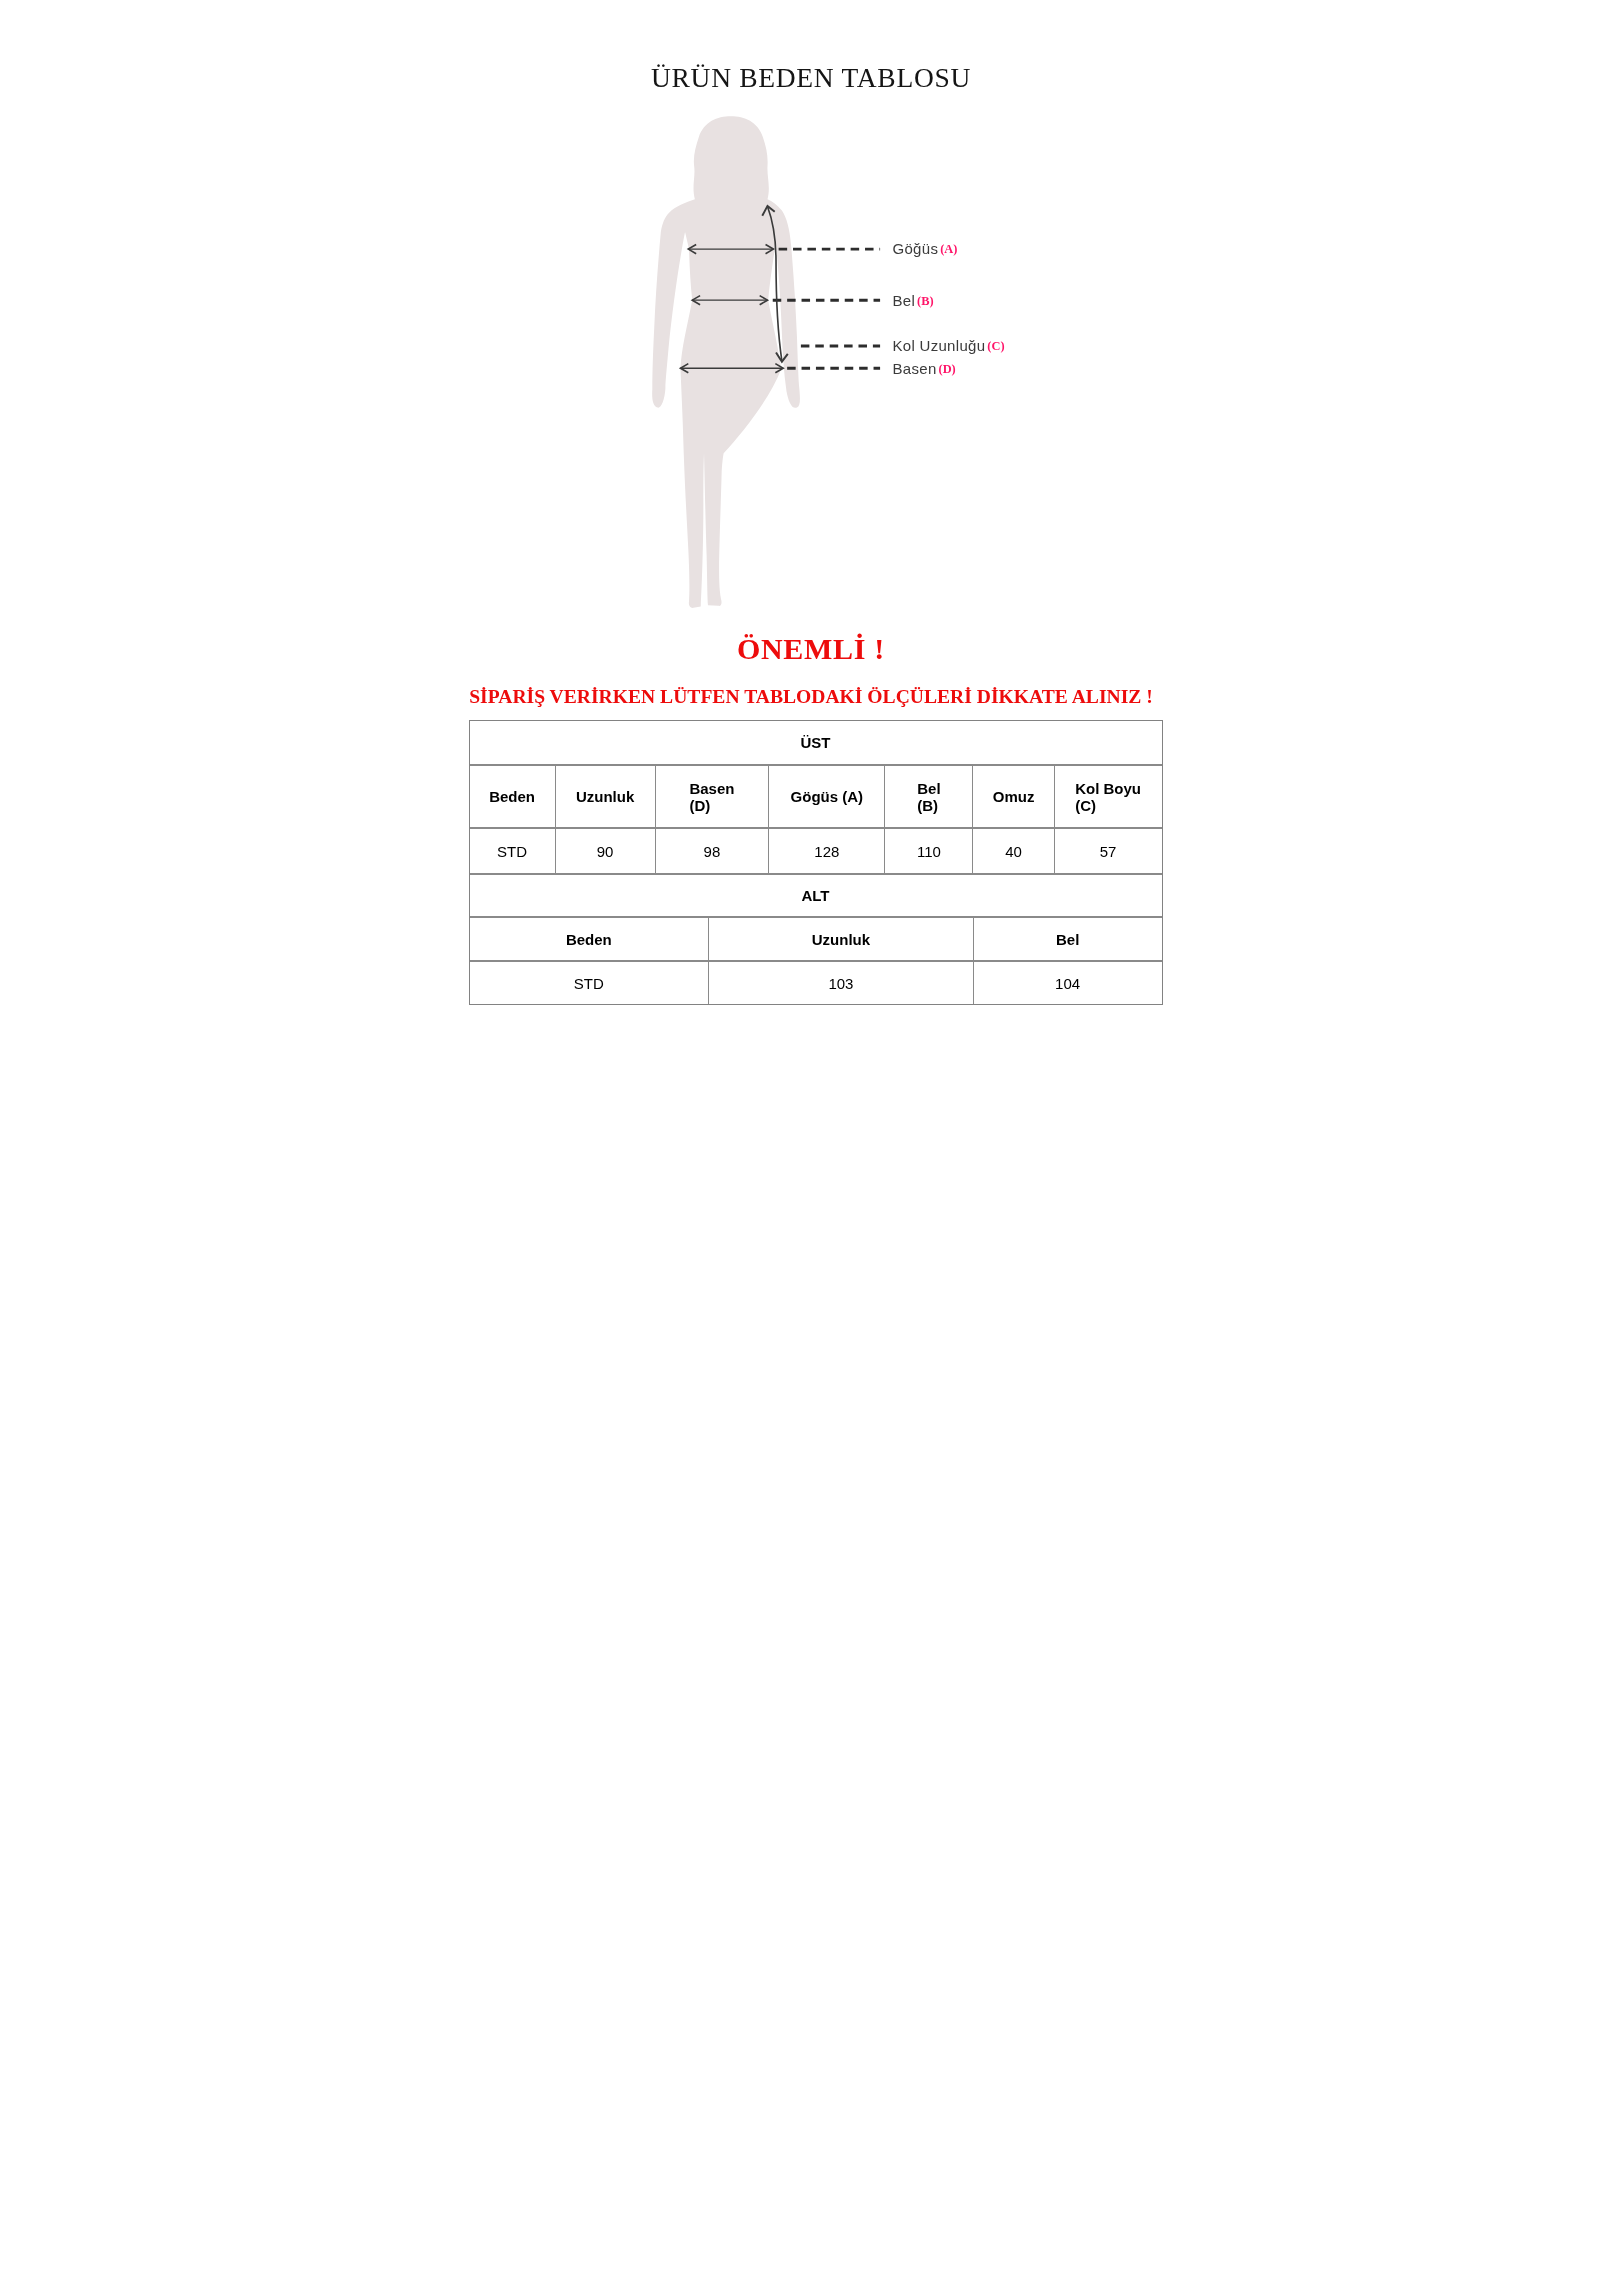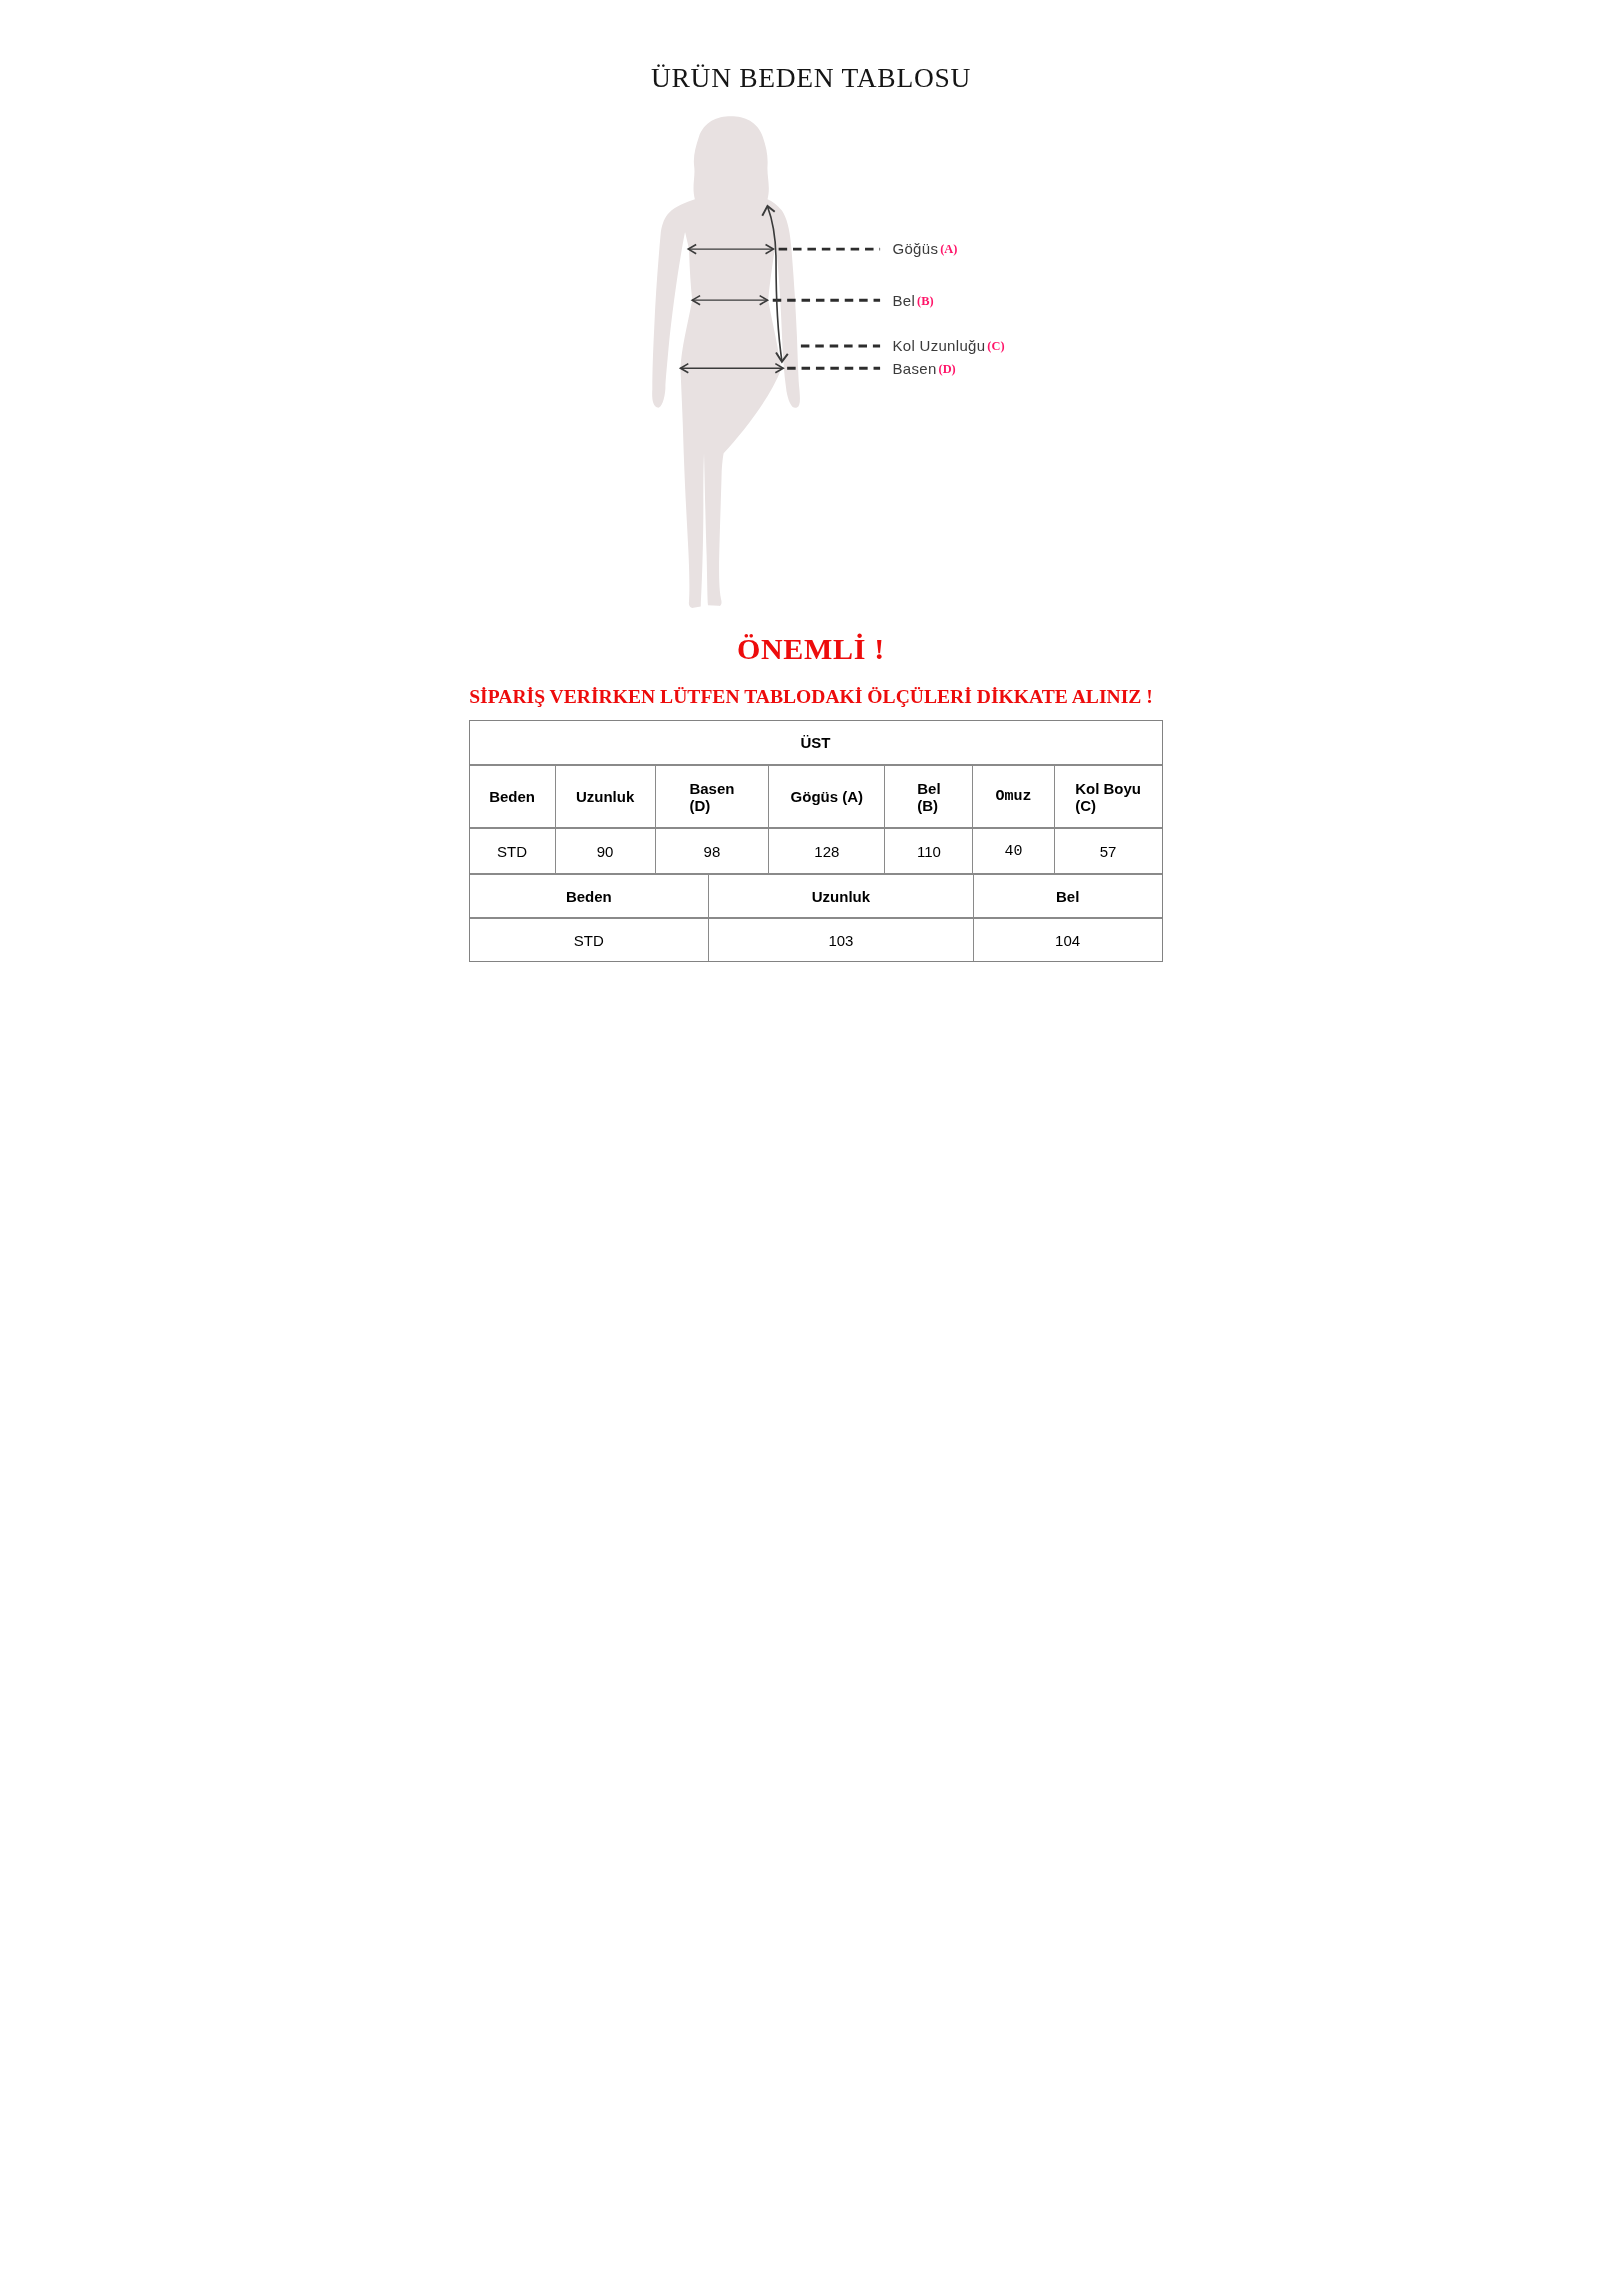--- a/index.html
+++ b/index.html
@@ -67,21 +67,21 @@
   .row-alt-header{height:44px;}
   .row-alt-values{height:44px;}
   .section-label,.hdr{font-weight:700;font-size:15px;}
   .val{font-weight:400;font-size:15px;}
   
   .cols-ust .cell:nth-child(1){width:12.31%;}
   .cols-ust .cell:nth-child(2){width:14.43%;}
   .cols-ust .cell:nth-child(3){width:16.46%;}
   .cols-ust .cell:nth-child(4){width:16.75%;}
   .cols-ust .cell:nth-child(5){width:12.74%;}
-  .cols-ust .cell:nth-child(6){width:11.74%;font-family:Liberation Mono, monospace;}
+  .cols-ust .cell:nth-child(6){width:11.74%;}
   .cols-ust .cell:nth-child(7){width:15.57%;}
   
   .cols-alt .cell:nth-child(1){width:34.48%;}
   .cols-alt .cell:nth-child(2){width:38.25%;}
   .cols-alt .cell:nth-child(3){width:27.27%;}
   .full{width:100%;}
 </style>
 </head>
 <body>
 
@@ -200,20 +200,23 @@
     </div>
     <div class="trow cols-ust row-ust-values">
       <div class="cell val">STD</div>
       <div class="cell val">90</div>
       <div class="cell val">98</div>
       <div class="cell val">128</div>
       <div class="cell val">110</div>
       <div class="cell val">40</div>
       <div class="cell val">57</div>
     </div>
+    <div class="trow row-section">
+      <div class="cell full section-label">ALT</div>
+    </div>
     <div class="trow cols-alt row-alt-header">
       <div class="cell hdr">Beden</div>
       <div class="cell hdr">Uzunluk</div>
       <div class="cell hdr">Bel</div>
     </div>
     <div class="trow cols-alt row-alt-values">
       <div class="cell val">STD</div>
       <div class="cell val">103</div>
       <div class="cell val">104</div>
     </div>

